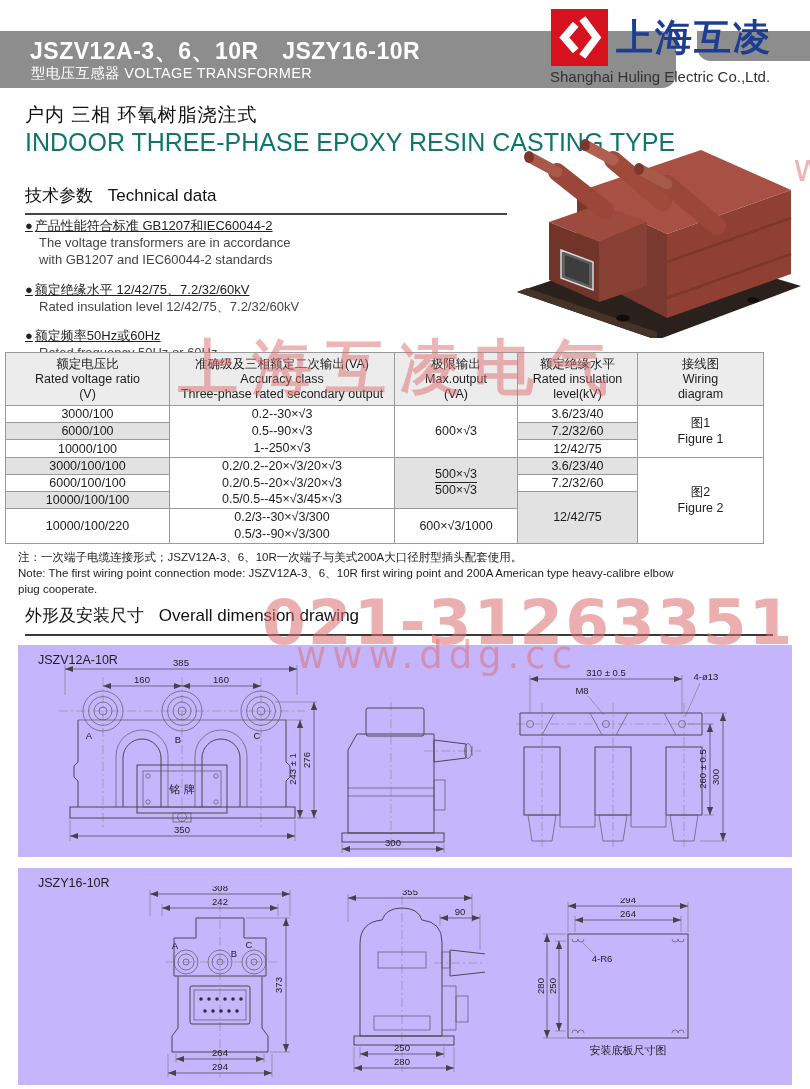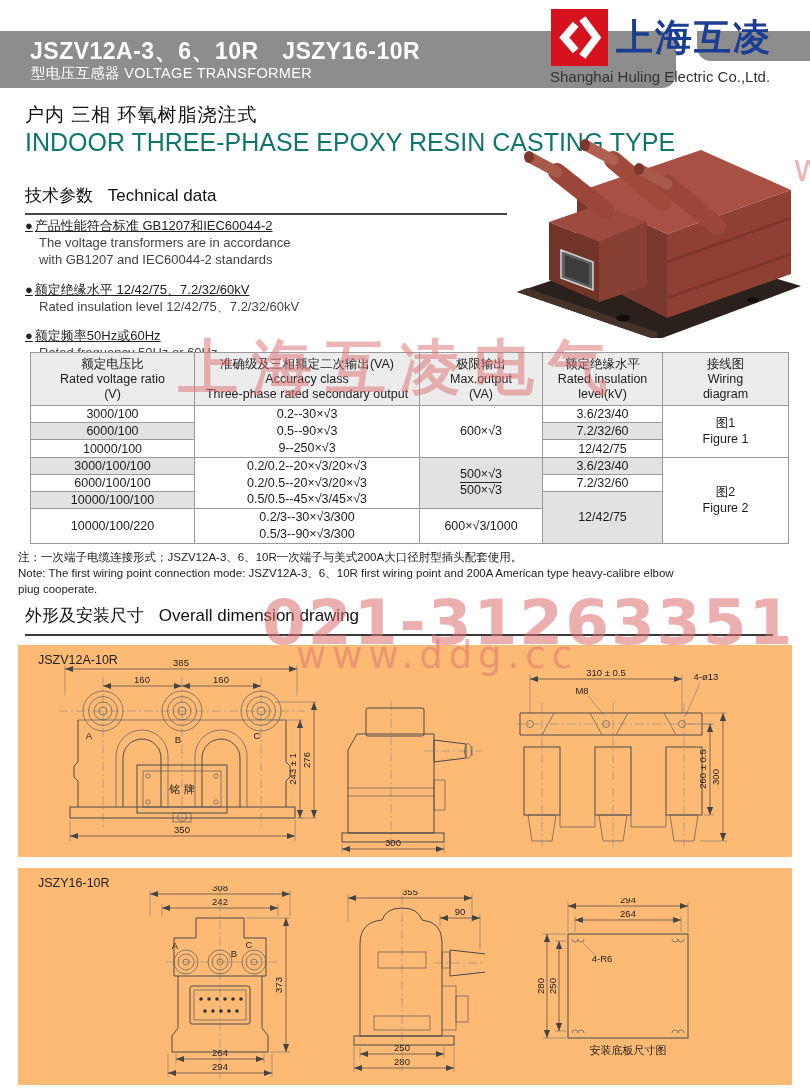--- a/index.html
+++ b/index.html
@@ -23,39 +23,39 @@
   .bullets  { position:absolute; left:25px; top:218px; width:475px; font-size:13px; color:#333; }
   .bullet   { margin-bottom:13px; line-height:1.3; }
   .bullet .cn { color:#222;text-decoration:underline; }
   .bullet .dot { margin-right:2px; }
   .bullet .en-line { margin-left:14px; color:#444; }
 
   
   .photo { position:absolute; left:505px; top:110px; }
 
   
-  table.spec { position:absolute; left:30px; top:352px; width:758px; border-collapse:collapse; table-layout:fixed; font-size:12.5px; }
+  table.spec { position:absolute; left:5px; top:352px; width:758px; border-collapse:collapse; table-layout:fixed; font-size:12.5px; }
   table.spec th, table.spec td { border:1px solid #9a9a9a; text-align:center; vertical-align:middle; padding:0 2px; }
   table.spec thead th { background:#ececec; font-weight:normal; height:52px; line-height:1.2; }
   table.spec tbody tr { height:17px; }
   table.spec tbody tr.tall { height:34px;margin-left:28px; }
   td.sh { background:#e2e2e2; }
   .acc-line { line-height:1.35; }
   .frac { display:inline-block; line-height:1.25; }
   .frac .den { border-top:1px solid #222; }
   .fig-cell div { line-height:1.3; }
 
   
   .note { position:absolute; left:18px; top:549px; font-size:11.5px; color:#222; line-height:1.4; }
   .note .indent { }
 
   
   .dim-head { position:absolute; left:25px; top:604px; width:748px; border-bottom:2px solid #3a3a3a; padding-bottom:7px; font-size:17px; color:#111; }
   .dim-head .en { margin-left:10px;margin-top:30px; }
-  .draw-box { position:absolute; left:18px; width:774px; background:#fdba74; }
+  .draw-box { position:absolute; left:18px; width:774px; background:#c4b5fd; }
   .box1 { top:645px; height:212px; }
   .box2 { top:868px; height:217px; }
   .box-label { position:absolute; left:20px; top:8px; font-size:12.5px; color:#222; }
   .dsvg { position:absolute; }
 
   
   .wm { position:absolute; color:#dd6e6e; font-weight:bold; pointer-events:none; z-index:9; white-space:nowrap;
         font-family:"DejaVu Sans","Liberation Sans",sans-serif; }
   .wm1 { left:178px; top:328px; font-size:60px; letter-spacing:14px; opacity:.5; }
   .wm2 { left:262px; top:586px; font-size:63px; letter-spacing:2px; opacity:.55; }
@@ -185,21 +185,21 @@
             <div>diagram</div>
           </th>
       </tr>
     </thead>
     <tbody>
       <tr>
         <td>3000/100</td>
         <td rowspan="3">
           <div class="acc-line">0.2--30×√3</div>
           <div class="acc-line">0.5--90×√3</div>
-          <div class="acc-line">9--250×√3</div>
+          <div class="acc-line">1--250×√3</div>
           </td>
         <td rowspan="3">600×√3</td>
         <td>3.6/23/40</td>
         <td rowspan="3" class="fig-cell">
           <div>图1</div>
             <div>Figure 1</div>
           </td>
       </tr>
       <tr>
         <td class="sh">6000/100</td>

